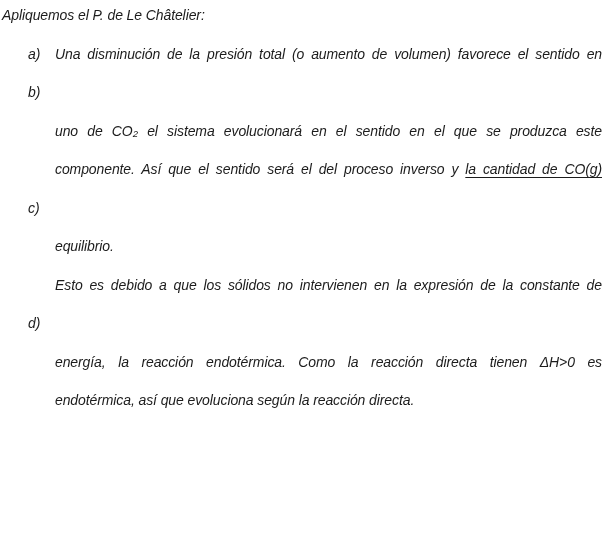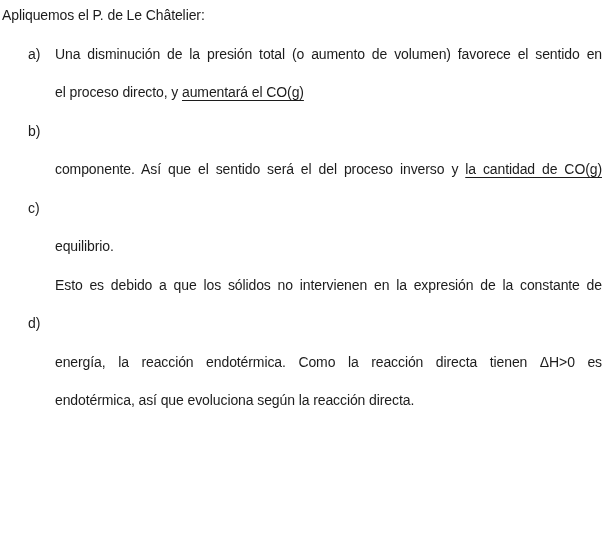--- a/index.html
+++ b/index.html
@@ -5,21 +5,21 @@
   html, body { margin: 0; padding: 0; }
   body {
     width: 614px; height: 545px;
     background: #ffffff;
     font-family: "Liberation Sans", sans-serif;
     font-size: 14px;
     letter-spacing: -0.1px;
     color: #1c1c1c;
     overflow: hidden;
   }
-  .doc { position: relative; padding-top: 6px; width: 614px; }
+  .doc { position: relative; padding-top: 6px; width: 614px; font-style: italic; }
   .row { position: relative; height: 38.5px; line-height: 19px; }
   .title-row { padding-left: 2px; }
   .marker {
     position: absolute; left: 28px; top: 0;
   }
   .txt {
     margin-left: 55px;
     width: 547px;
   }
   .j {
@@ -50,28 +50,28 @@
 
 <div class="doc">
 
   <div class="row title-row"><span>Apliquemos el P. de Le Châtelier:</span></div>
 
   <div>
     <div class="row">
         <span class="marker">a)</span>
         <div class="txt j"><span>Una disminución de la presión total (o aumento de volumen) favorece el sentido en</span></div>
       </div>
-    <div class="row">
-        <div class="txt last"><span>el proceso directo, y </span><span class="u">aumentará el CO(g)</span></div>
-      </div>
   </div>
 
   <div>
     <div class="row">
         <span class="marker">b)</span>
+      </div>
+    <div class="row">
+        <div class="txt j"><span>uno de CO</span><span class="sub">2</span><span> el sistema evolucionará en el sentido en el que se produzca este</span></div>
       </div>
     <div class="row">
         <div class="txt j"><span>componente. Así que el sentido será el del proceso inverso y </span><span class="u">la cantidad de CO(g)</span></div>
       </div>
   </div>
 
   <div>
     <div class="row">
         <span class="marker">c)</span>
       </div>

